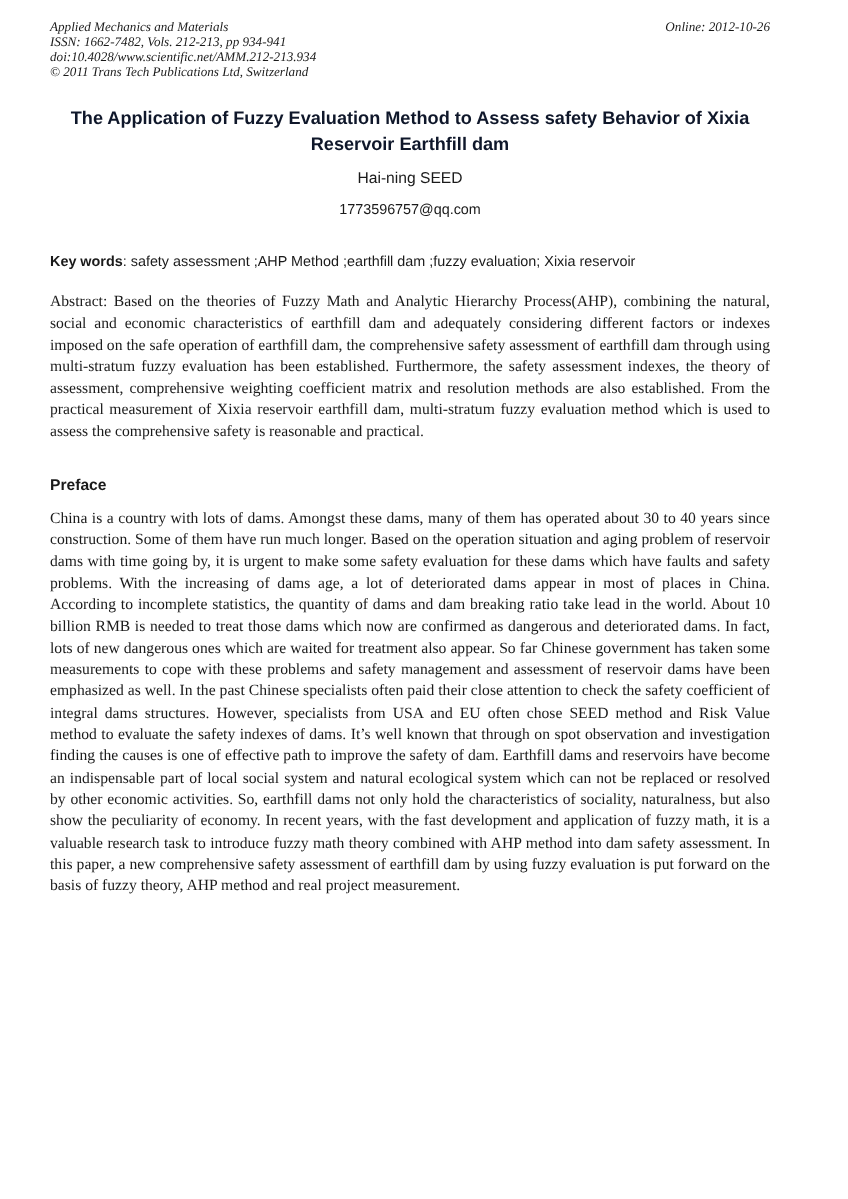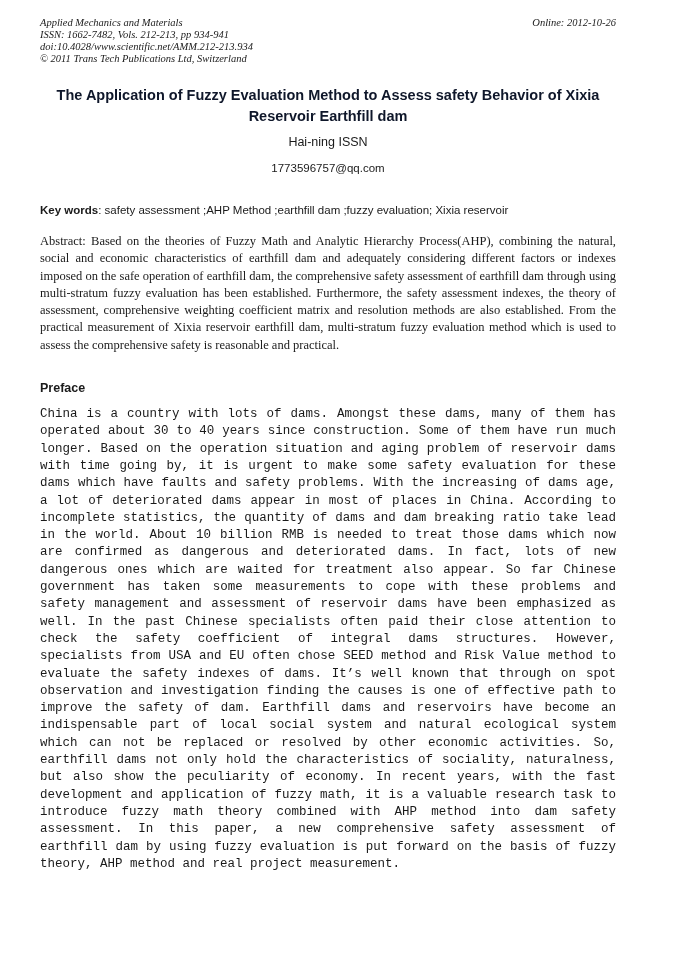--- a/index.html
+++ b/index.html
@@ -87,21 +87,21 @@
   .section-heading {
     margin: 26px 0 0 0;
     font-family: Liberation Sans, sans-serif;
     font-weight: bold;
     font-size: 12.5px;
     line-height: 16px;
     text-align: left;
   }
   .body-paragraph {
     margin: 10px 0 0 0;
-    font-family: Liberation Mono, monospace;
+    font-family: Liberation Serif, serif;
     font-size: 12.5px;
     line-height: 17.3px;
     text-align: justify;
   }
 </style>
 </head>
 <body>
 
 <div class="page">
 
@@ -110,21 +110,21 @@
       <div>Applied Mechanics and Materials</div>
       <div>ISSN: 1662-7482, Vols. 212-213, pp 934-941</div>
       <div>doi:10.4028/www.scientific.net/AMM.212-213.934</div>
       <div>© 2011 Trans Tech Publications Ltd, Switzerland</div>
     </div>
     <div class="header-right">Online: 2012-10-26</div>
   </div>
 
   <h1 class="title">The Application of Fuzzy Evaluation Method to Assess safety Behavior of Xixia Reservoir Earthfill dam</h1>
 
-  <div class="author">Hai-ning ISSN</div>
+  <div class="author">Hai-ning SEED</div>
 
 
   <div class="email">1773596757@qq.com</div>
 
   <p class="keywords"><b>Key words</b><span>: safety assessment ;AHP Method ;earthfill dam ;fuzzy evaluation; Xixia reservoir</span></p>
 
   <p class="abstract"><b>Abstract</b><span>: Based on the theories of Fuzzy Math and Analytic Hierarchy Process(AHP), combining the natural, social and economic characteristics of earthfill dam and adequately considering different factors or indexes imposed on the safe operation of earthfill dam, the comprehensive safety assessment of earthfill dam through using multi-stratum fuzzy evaluation has been established. Furthermore, the safety assessment indexes, the theory of assessment, comprehensive weighting coefficient matrix and resolution methods are also established. From the practical measurement of Xixia reservoir earthfill dam, multi-stratum fuzzy evaluation method which is used to assess the comprehensive safety is reasonable and practical.</span></p>
 
   <h2 class="section-heading">Preface</h2>
 

